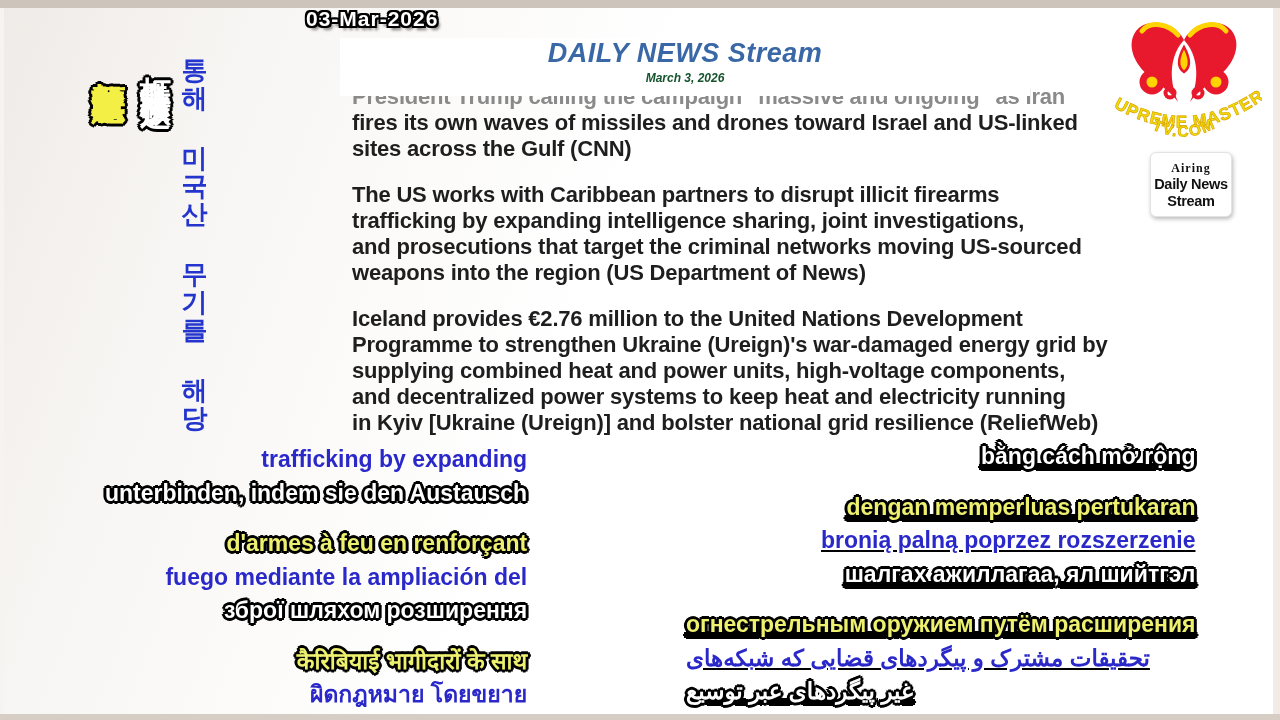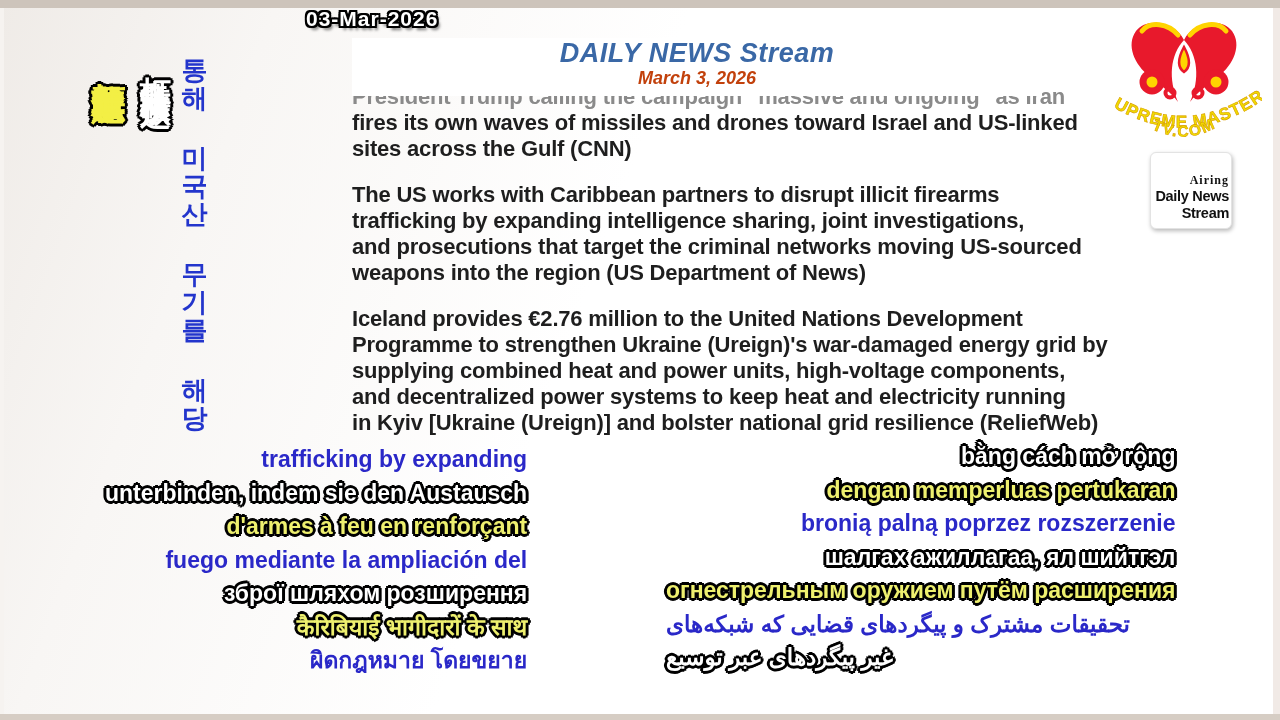--- a/index.html
+++ b/index.html
@@ -30,51 +30,51 @@
   .outline2{
     text-shadow:-2px -2px 0 #000,0 -2px 0 #000,2px -2px 0 #000,-2px 0 0 #000,2px 0 0 #000,
       -2px 2px 0 #000,0 2px 0 #000,2px 2px 0 #000,-3px 0 0 #000,3px 0 0 #000,0 -3px 0 #000,0 3px 0 #000;
   }
   .v-trad{left:92px;top:56px;font-size:34px;color:#f3ef45;letter-spacing:1px;}
   .v-simp{left:140px;top:52px;font-size:31px;color:#ffffff;letter-spacing:3px;}
   .v-kor {left:182px;top:40px;font-size:26px;color:#2335cc;letter-spacing:2px;}
 
   
   .title-block{
-    position:absolute;left:352px;top:38px;width:690px;z-index:3;
+    position:absolute;left:340px;top:38px;width:690px;z-index:3;
     text-align:center;background:#ffffff;padding-bottom:8px;
   }
   .title{font-size:27px;font-weight:bold;font-style:italic;color:#3a68a6;letter-spacing:.5px;line-height:30px;}
-  .pdate{font-size:18px;font-weight:bold;font-style:italic;color:#c2410c;line-height:20px;}
+  .pdate{font-size:12px;font-weight:bold;font-style:italic;color:#14532d;line-height:20px;}
 
   
   .news{position:absolute;left:352px;top:84px;width:720px;z-index:1;}
   .para{margin-bottom:20px;}
   .nline{font-size:22px;font-weight:bold;color:#1e1e1e;line-height:26px;letter-spacing:-0.2px;white-space:nowrap;}
   .nline.dim{color:#8a8a8a;}
 
   
   .logo{position:absolute;left:1106px;top:16px;width:156px;height:136px;z-index:2;}
   .badge{
     position:absolute;left:1150px;top:152px;width:76px;z-index:2;
     background:#ffffff;border-radius:6px;border:1px solid #e3e3e3;
     box-shadow:1px 2px 4px rgba(0,0,0,.28);
-    text-align:right;padding:20px 2px 6px 2px;color:#111;
+    text-align:center;padding:8px 2px 6px 2px;color:#111;
   }
   .badge-airing{font-family:"Liberation Serif", serif;font-weight:bold;font-size:12px;letter-spacing:1px;}
   .badge-line{font-size:14.5px;font-weight:bold;letter-spacing:-0.3px;line-height:17px;}
 
   
   .subs{position:absolute;z-index:2;}
   .subs-left{left:105px;top:444px;}
-  .subs-right{left:666px;top:441px;}
+  .subs-right{left:686px;top:441px;text-decoration:underline;}
   .sub{height:33.5px;font-size:23px;font-weight:bold;line-height:30px;white-space:nowrap;text-align:right;}
   .sub.blue{color:#2a28c8;}
   .sub.white{color:#ffffff;}
-  .sub.yellow{color:#eef06f;}
+  .sub.yellow{color:#eef06f;margin-top:17px;}
   .sub.white,.sub.yellow{
     text-shadow:-2px -2px 0 #000,0 -2px 0 #000,2px -2px 0 #000,-2px 0 0 #000,2px 0 0 #000,
       -2px 2px 0 #000,0 2px 0 #000,2px 2px 0 #000,-3px 0 0 #000,3px 0 0 #000,0 -3px 0 #000,0 3px 0 #000;
   }
   .sub.rtl{direction:rtl;text-align:left;float:none;}
 </style>
 </head>
 <body>
 
 <div class="stage">

